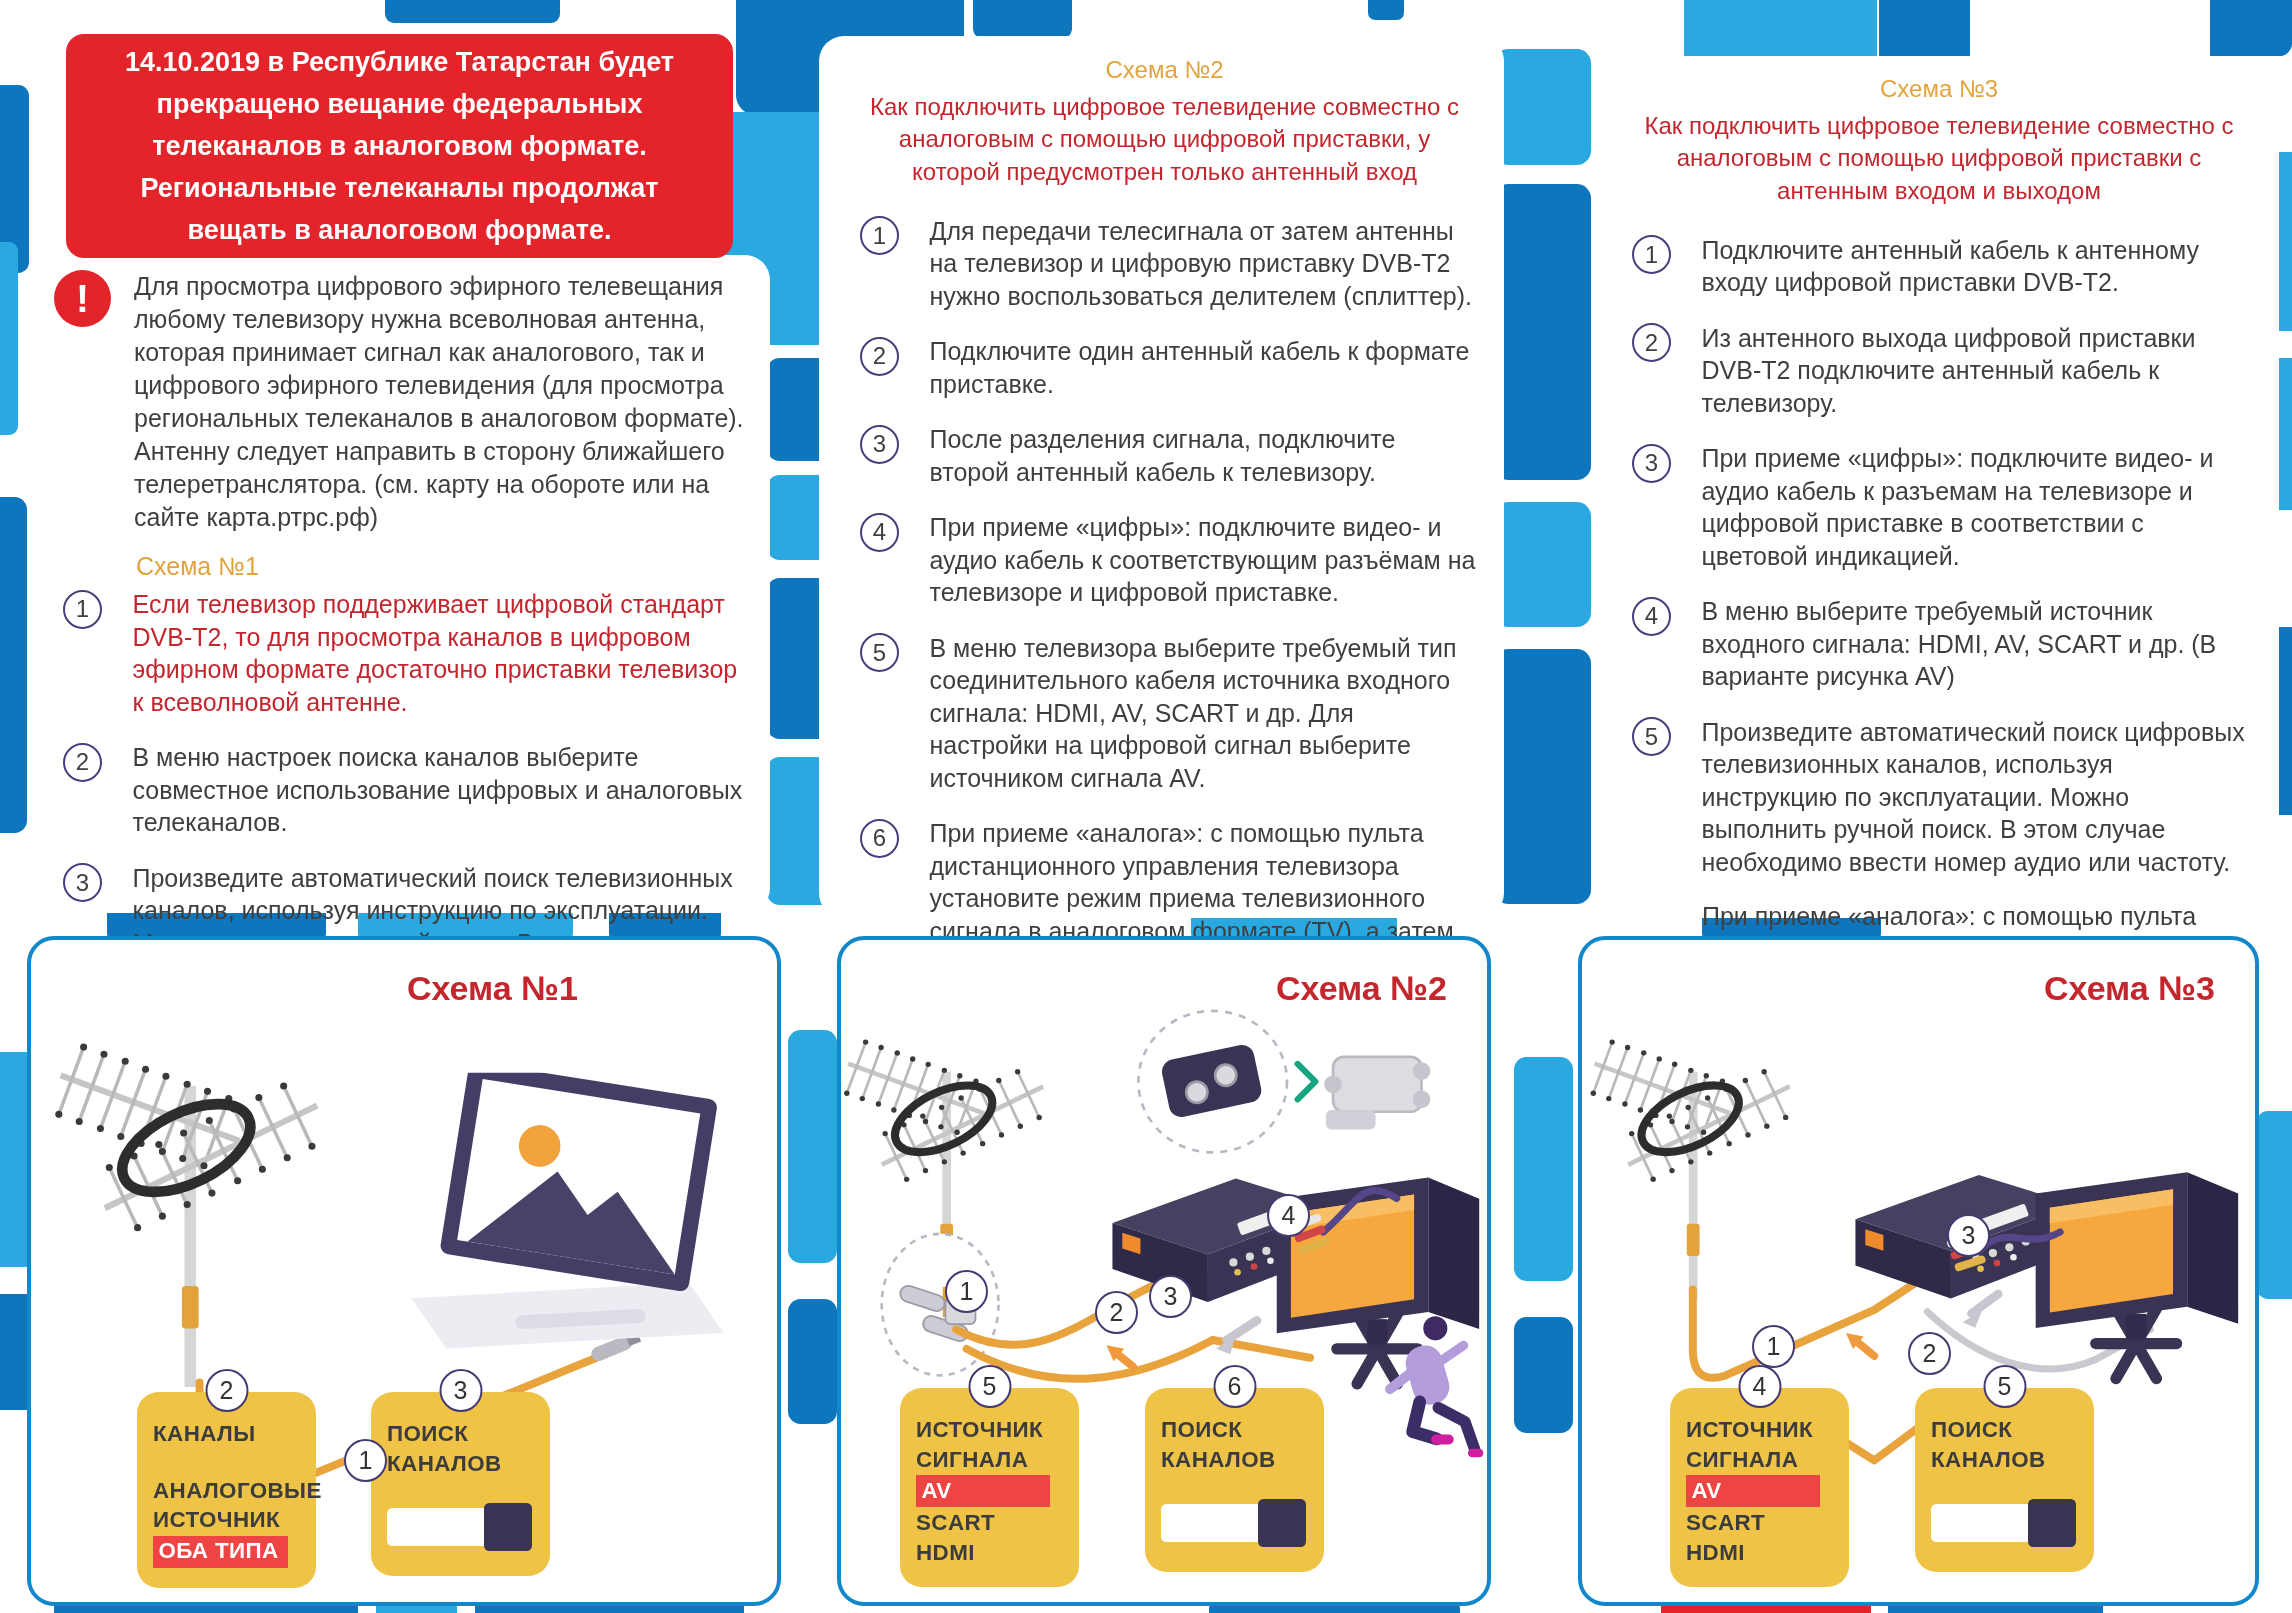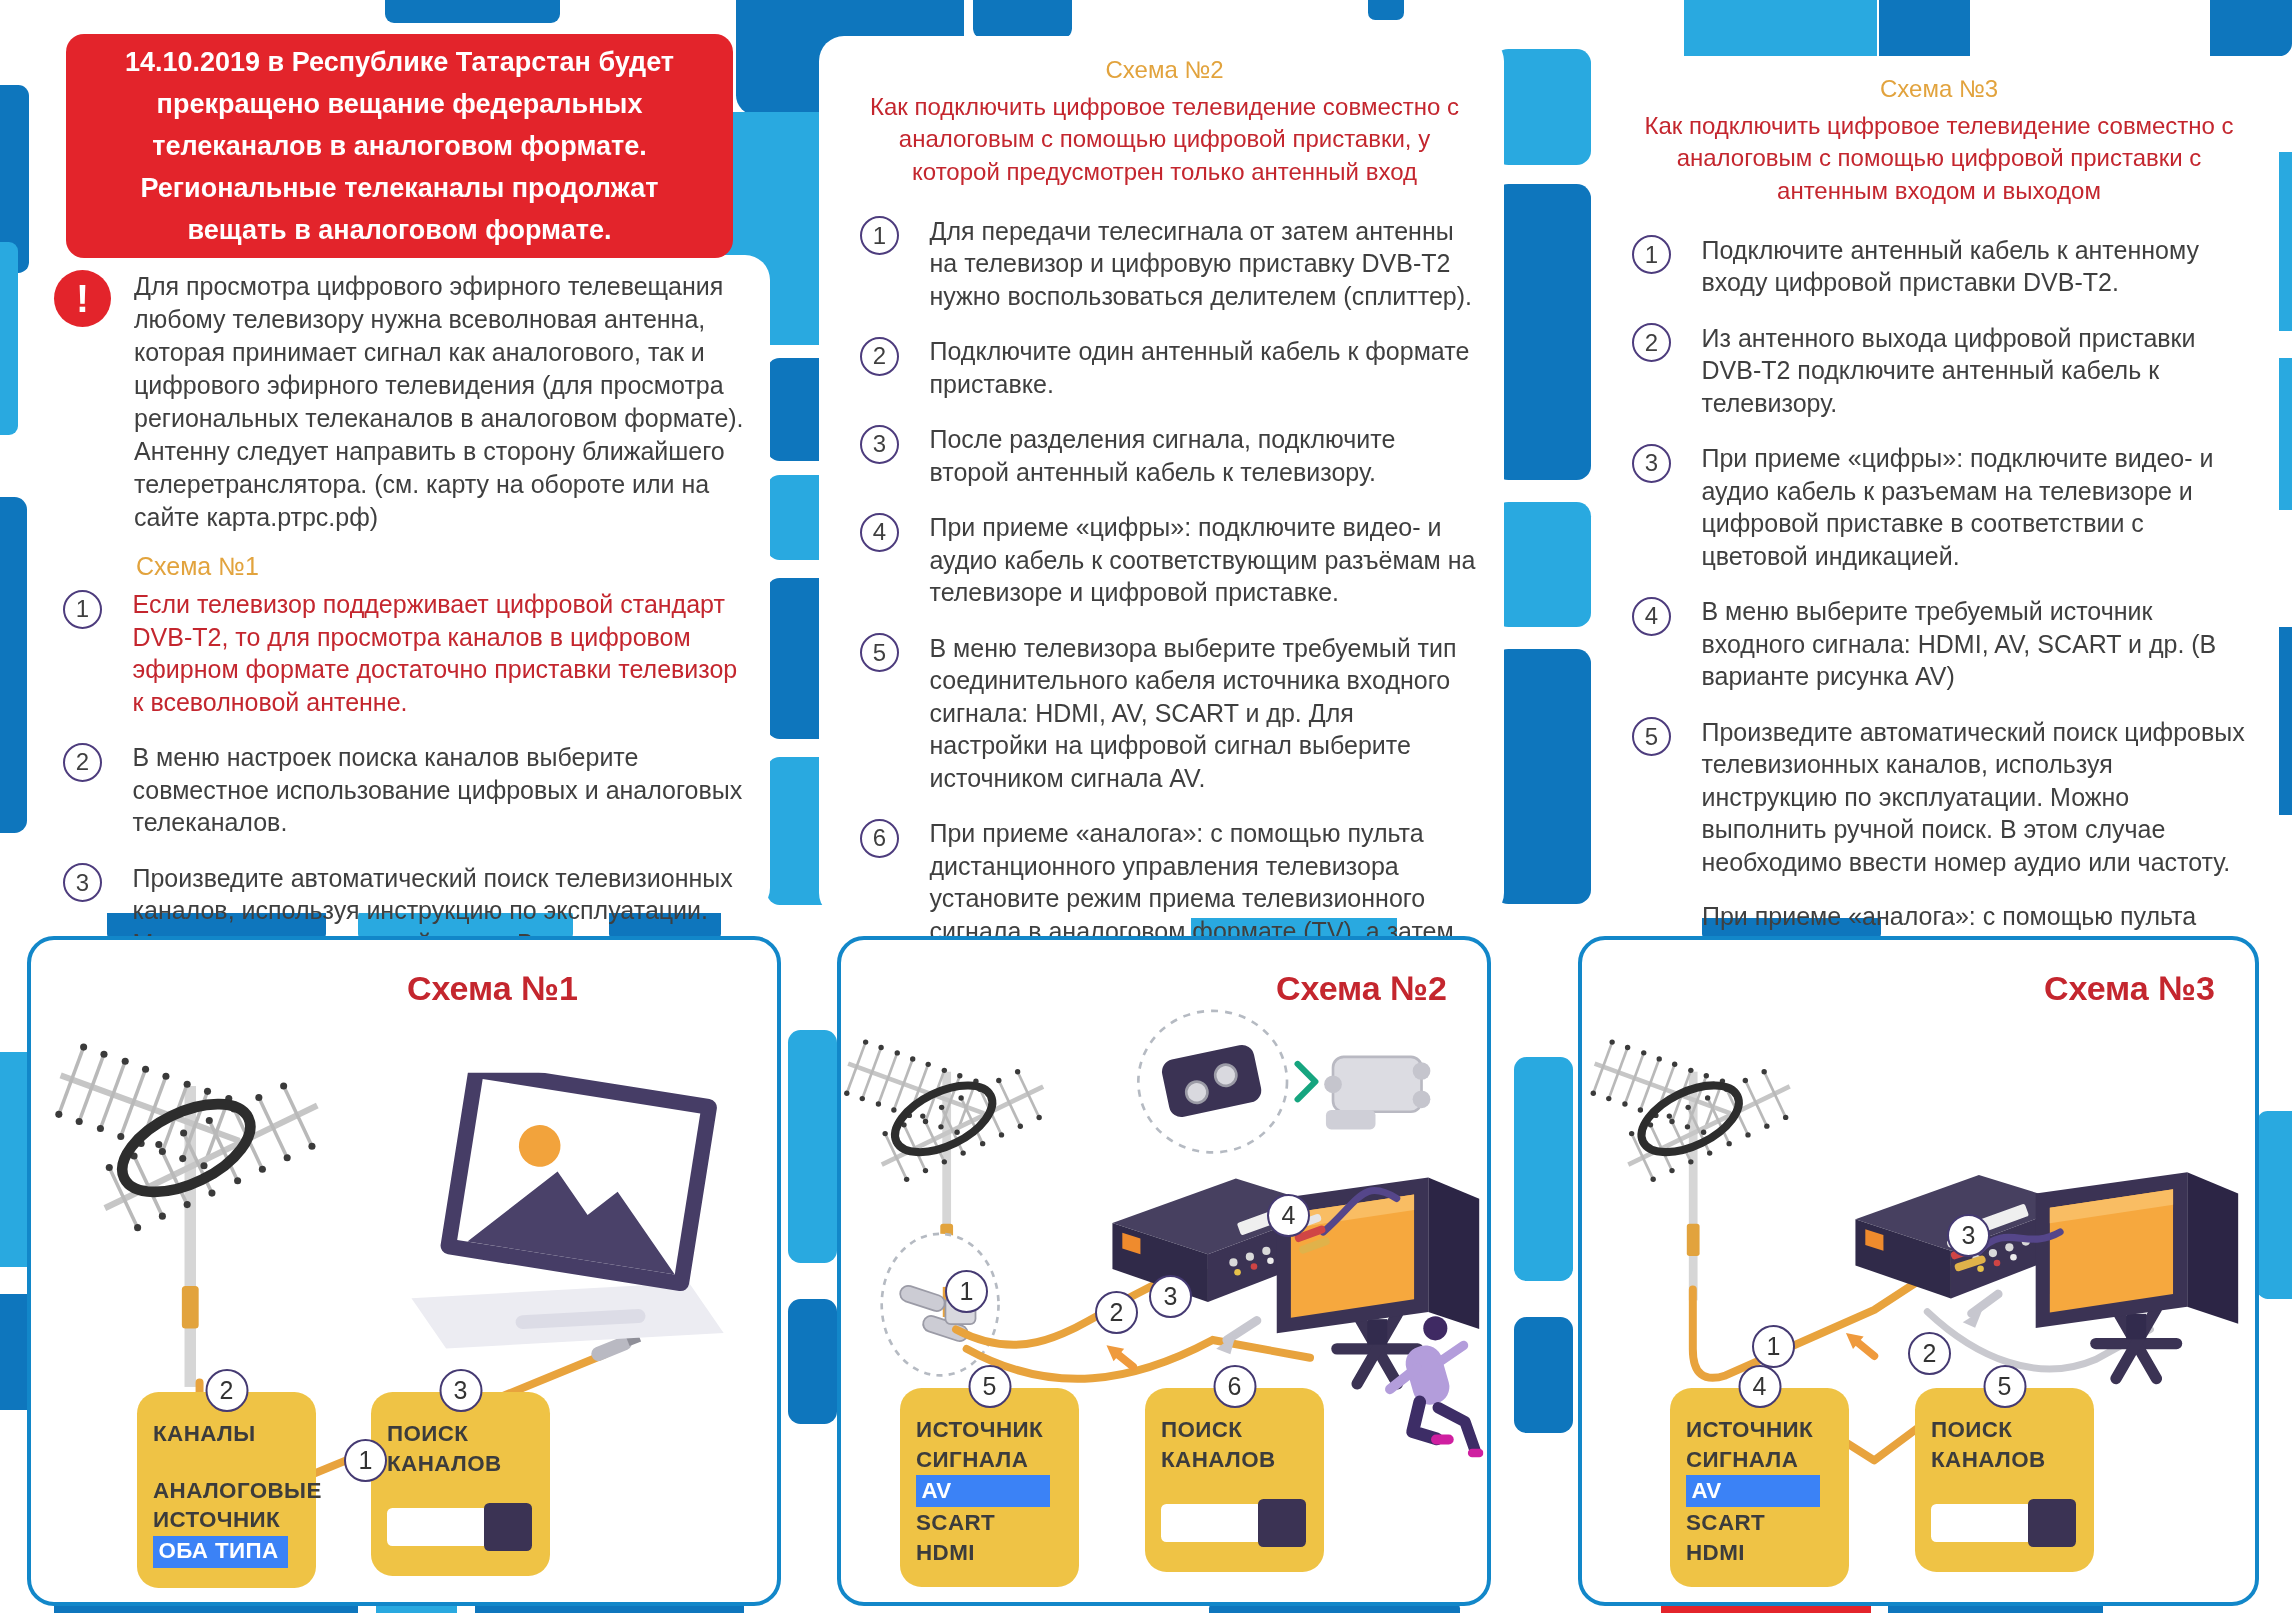--- a/index.html
+++ b/index.html
@@ -54,21 +54,21 @@
     position:absolute;width:179px;min-height:184px;background:#efc345;border-radius:21.5px;
     padding:27px 16px 19.7px;box-sizing:border-box;z-index:2;
   }
   .box-num{
     position:absolute;top:-23px;left:50%;transform:translateX(-50%);
     width:43px;height:43px;border-radius:50%;background:#fff;border:2.7px solid #453a72;
     color:#333;font-size:25px;display:flex;align-items:center;justify-content:center;box-sizing:border-box;
   }
   .mb-line{font-size:22.4px;font-weight:bold;color:#3c3c3c;line-height:1.32;letter-spacing:0.4px;}
   .mb-gap{height:27px;}
-  .opt.hl{background:#3b82f6;color:#fff;display:inline-block;padding:0.9px 9px 1.8px 5.4px;min-width:134px;box-sizing:border-box;margin:0.9px 0;}
+  .opt.hl{background:#ef4444;color:#fff;display:inline-block;padding:0.9px 9px 1.8px 5.4px;min-width:134px;box-sizing:border-box;margin:0.9px 0;}
   .pbar{position:relative;margin-top:30px;width:136px;height:38px;background:#fff;border-radius:5.4px;}
   .pfill{position:absolute;right:-9px;top:-5.4px;width:48px;height:48px;background:#3b3354;border-radius:5.4px;}
   .hiddendefs{position:absolute;width:0;height:0;overflow:hidden;}
 </style>
 </head>
 <body>
 
 <div>
   <div class="tile" style="left:385px;top:0;width:175px;height:23px;background:#0e76bd;border-radius:0 0 9px 9px;"></div>
   <div class="tile" style="left:736px;top:0;width:228px;height:115px;background:#0e76bd;border-radius:0 0 19.7px 19.7px;"></div>

